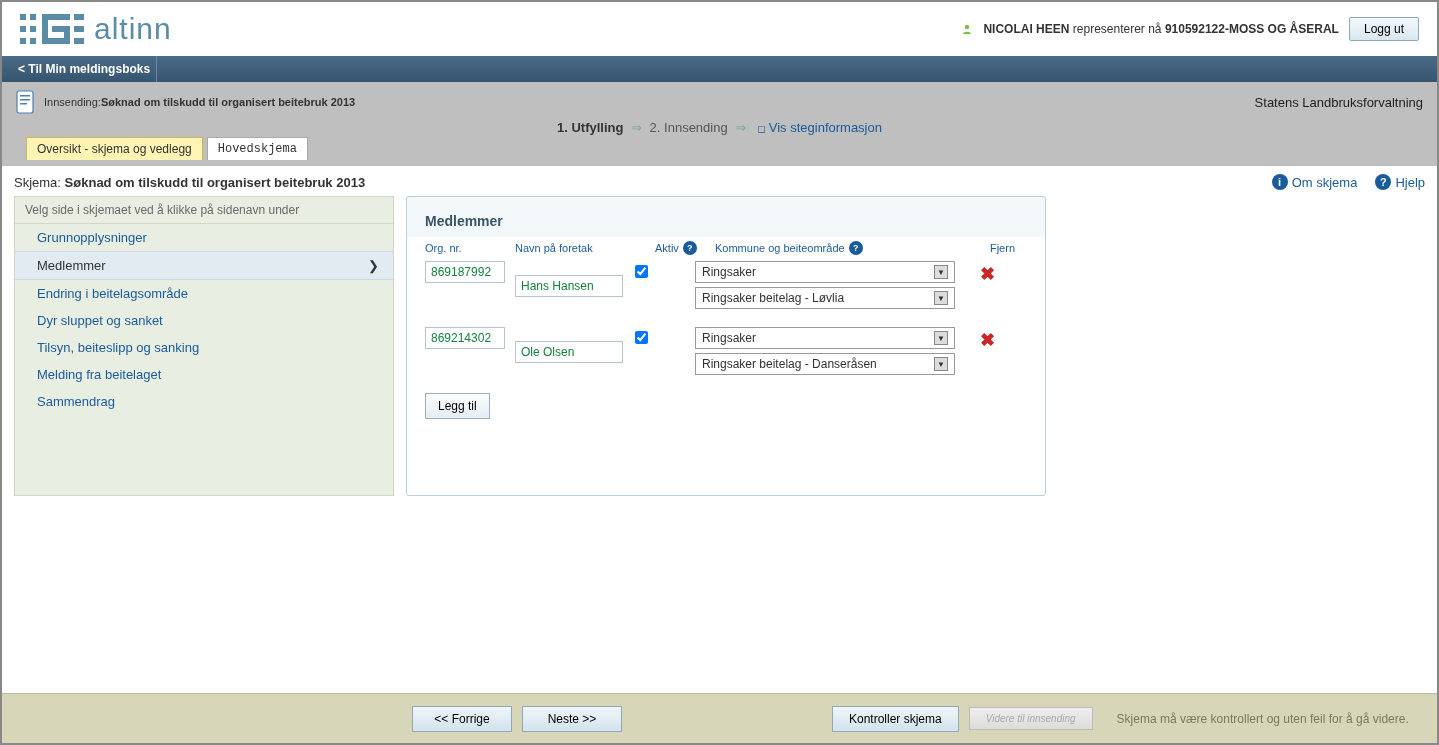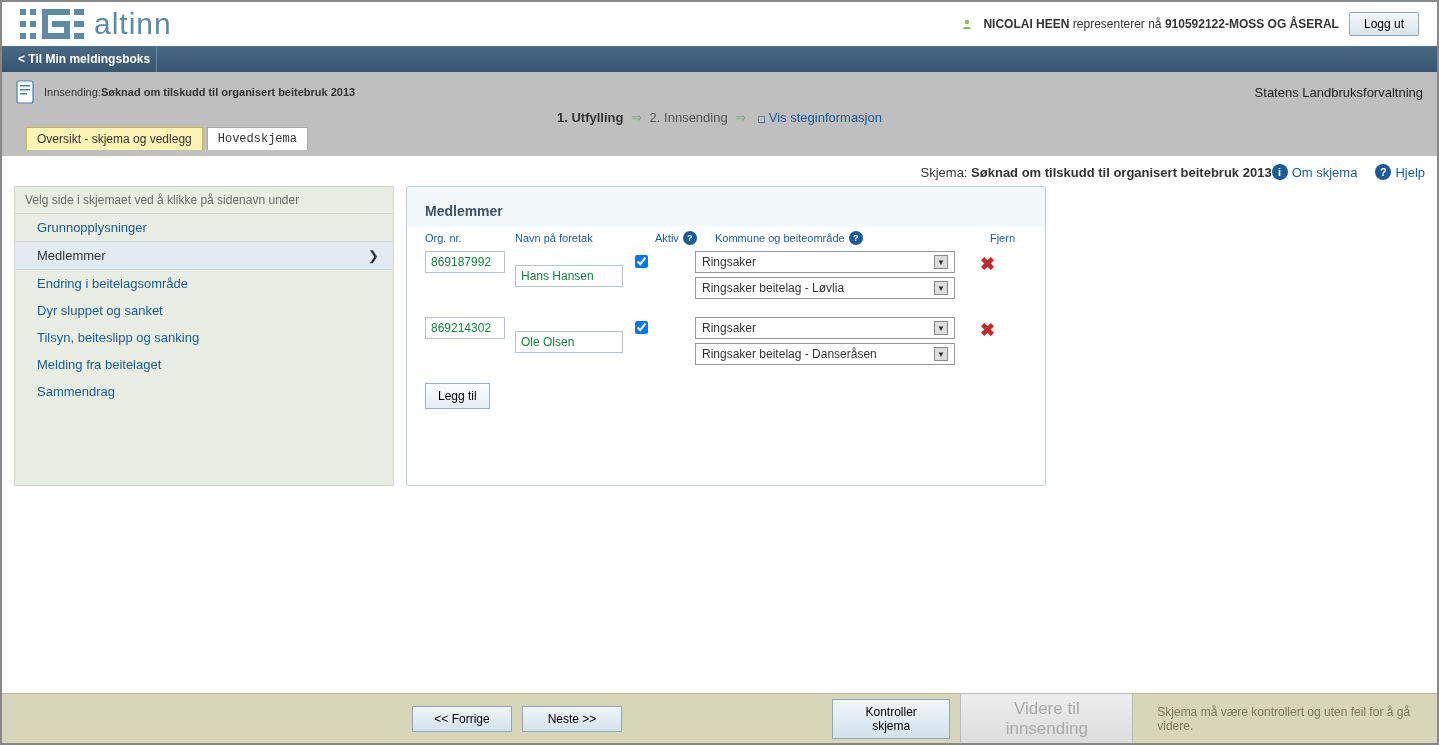--- a/index.html
+++ b/index.html
@@ -1,20 +1,20 @@
 <!DOCTYPE html>
 <html><head>
 <meta charset="utf-8">
 <style>
 * { box-sizing: border-box; margin: 0; padding: 0; }
 body { font-family: Arial, Helvetica, sans-serif; font-size: 12px; color: #333; background: #fff; }
 .outer { border: 2px solid #888; width: 1439px; height: 745px; position: relative; overflow: hidden; }
 
 
-.header { height: 44px; padding: 2px 18px; display: flex; align-items: center; justify-content: space-between; gap: 38px; }
+.header { height: 54px; padding: 2px 18px; display: flex; align-items: center; justify-content: space-between; gap: 38px; }
 .logo { display: flex; align-items: center; gap: 10px; }
 .logo-mark svg { display: block; }
 .logo-text { font-size: 30px; color: #5a8ca8; font-weight: 300; letter-spacing: 1px; }
 .user-area { display:flex; align-items:center; gap:10px; font-size:12px; color:#333; }
 .user-area b { font-weight:bold; }
 .user-ico { width:12px; height:12px; }
 .logout-btn { background: linear-gradient(#f5f9fc,#d9e6ef); border:1px solid #8fa8ba; padding:4px 14px; border-radius:2px; cursor:pointer; font-size:12px; }
 
 
 .navbar { background: linear-gradient(#4a6a85,#355470); height:26px; display:flex; align-items:center; padding:0 10px; }
@@ -35,21 +35,21 @@
 .stepinfo-ico { font-size:10px; color:#1a5b9a; margin-right:3px; }
 
 
 .tabs { display:flex; gap:4px; padding-left:10px; margin-top:0px; }
 .tab { border:1px solid #aaa; border-bottom:none; padding:4px 10px; font-size:12px; cursor:pointer; background:#fff; }
 .tab.ov { background:#fff4b3; border-color:#c7b95a; }
 .tab.active { background:#fff;font-family:Liberation Mono, monospace; }
 
 
 .content { background:#fff; padding:6px 12px 0 12px; height: calc(100% - 60px - 26px - 76px - 50px); position:relative; }
-.skjema-line { font-size:13px; padding:2px 0 6px 0; display:flex; justify-content:flex-end; align-items:center; }
+.skjema-line { font-size:13px; padding:2px 0 6px 0; display:flex; justify-content:space-between; align-items:center; }
 .skjema-line .left b { font-weight:bold; }
 .help-links { display:flex; gap:18px; align-items:center; }
 .help-links a { color:#1a5b9a; text-decoration:none; display:flex; align-items:center; gap:4px; font-size:13px; }
 .info-ico { width:16px; height:16px; background:#1a5b9a; color:#fff; border-radius:50%; display:inline-flex; align-items:center; justify-content:center; font-weight:bold; font-size:11px; }
 
 .main-cols { display:flex; gap:12px; }
 .sidebar { width:380px; background:#e8efe2; border:1px solid #d0d8c8; }
 .sidebar-head { padding:6px 10px; color:#6a6a6a; font-size:12px; border-bottom:1px solid #d0d8c8; }
 .sidebar-item { display:flex; justify-content:space-between; align-items:center; padding:6px 14px 6px 22px; color:#1a5b9a; cursor:pointer; font-size:13px; }
 .sidebar-item.active { background:#e2ebf2; color:#333; font-weight:normal; border-top:1px solid #cdd8e0; border-bottom:1px solid #cdd8e0; }
@@ -80,21 +80,21 @@
 
 .add-btn { border:1px solid #9aafc0; padding:5px 12px; background:linear-gradient(#fcfdfe,#e6edf3); cursor:pointer; font-size:12px; }
 
 
 .footer { position:absolute; bottom:0; left:0; right:0; height:50px; background:#d8d6b8; border-top:1px solid #bdbb9c; display:flex; align-items:center; padding:0 14px; }
 .footer-left { flex:0 0 396px; }
 .footer-btns { display:flex; gap:10px; align-items:center; }
 .nav-btn { border:1px solid #8fa8ba; background:linear-gradient(#f0f6fa,#d3e2ec); padding:5px 20px; cursor:pointer; font-size:12px; min-width:100px; }
 .footer-center { flex:1; display:flex; gap:10px; align-items:center; padding-left:210px; }
 .kontroll-btn { border:1px solid #8fa8ba; background:linear-gradient(#f0f6fa,#d3e2ec); padding:5px 16px; cursor:pointer; font-size:12px; }
-.videre-btn { border:1px solid #bbb; background:linear-gradient(#eee,#dcdcdc); padding:5px 16px; color:#aaa; cursor:not-allowed; font-size:17px; }
+.videre-btn { border:1px solid #bbb; background:linear-gradient(#eee,#dcdcdc); padding:5px 16px; color:#aaa; cursor:not-allowed; font-size:10px; font-style:italic; }
 .footer-msg { color:#7a785f; font-size:12px; margin-left:14px; }
 </style>
 </head>
 <body>
 
 <div class="outer">
 
   <div class="header">
     <div class="logo">
       <span class="logo-mark">

